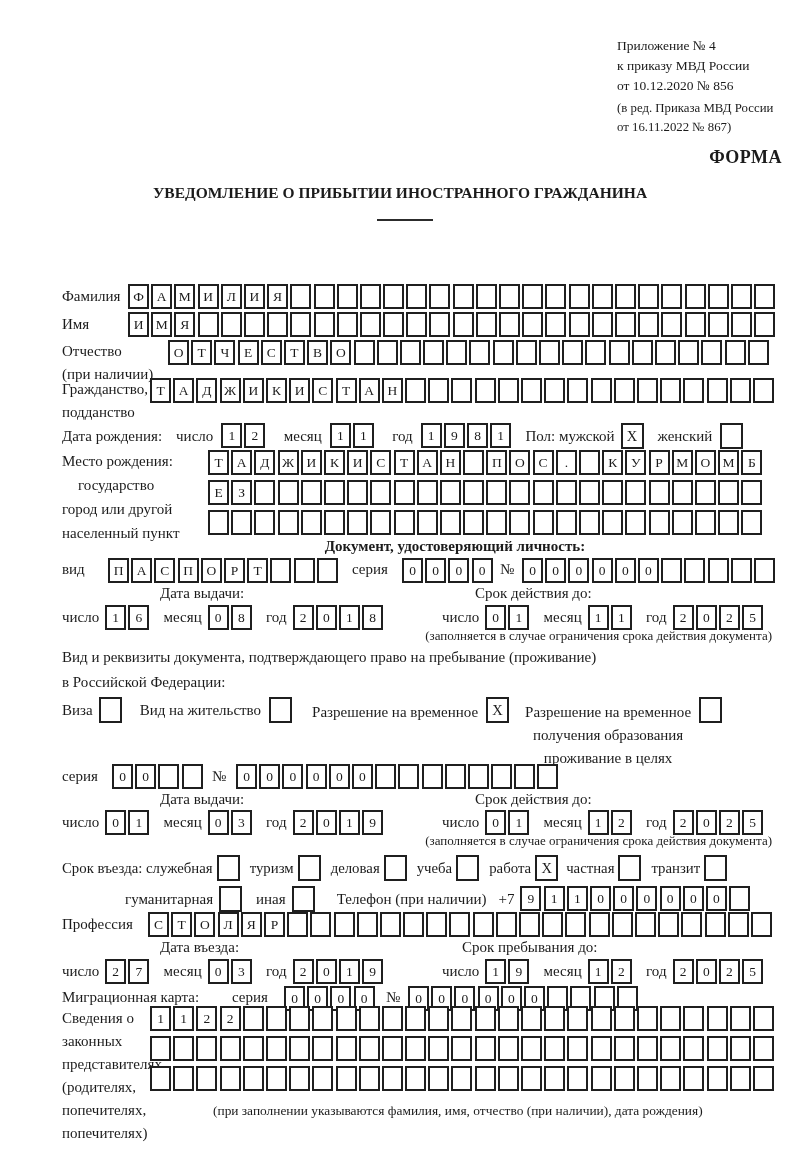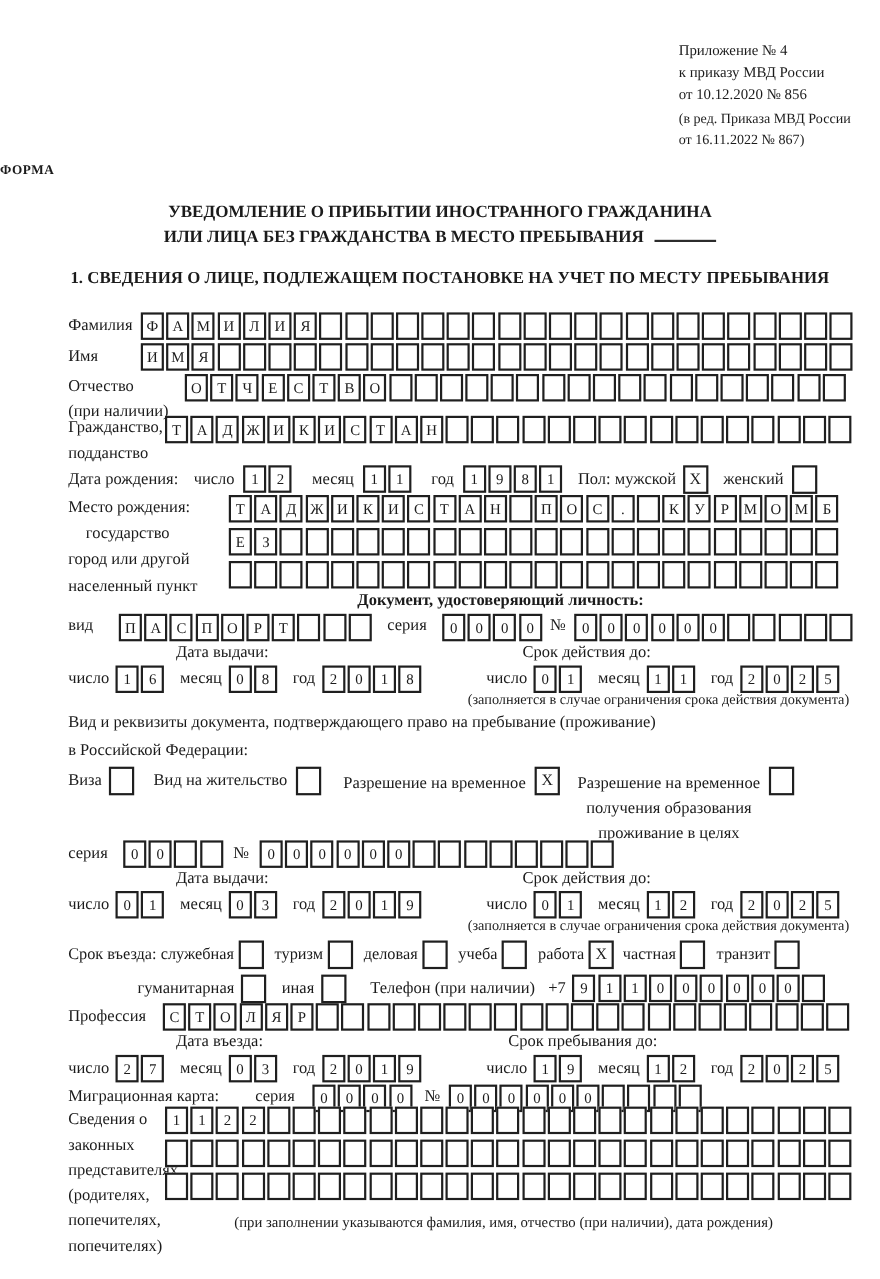--- a/index.html
+++ b/index.html
@@ -40,30 +40,29 @@
   <div class="abs" style="left:617px; top:36px; line-height:20px; font-size:13.5px;">
     <div>Приложение № 4</div>
     <div>к приказу МВД России</div>
     <div>от 10.12.2020 № 856</div>
     <div style="margin-top:3px; font-size:12.8px; line-height:19px;">
       <div>(в ред. Приказа МВД России</div>
       <div>от 16.11.2022 № 867)</div>
     </div>
   </div>
 
-  <div class="abs b" style="left:0; top:147px; width:766px; text-align:left; font-size:12px; letter-spacing:0.5px;">ФОРМА</div>
+  <div class="abs b" style="left:16px; top:147px; width:766px; text-align:right; font-size:18px; letter-spacing:0.5px;">ФОРМА</div>
 
   <div class="abs b" style="left:0; top:181px; width:800px; text-align:center; font-size:15.5px; line-height:23px;">
     <div>УВЕДОМЛЕНИЕ О ПРИБЫТИИ ИНОСТРАННОГО ГРАЖДАНИНА</div>
     <div>
-      <span>ИЛИ ЛИЦА БЕЗ ГРАЖДАНСТВА В МЕСТО ПРЕБЫВАНИЯ</span><span class="blankline"></span>
-    </div>
-  </div>
-
-  <div class="abs b" style="left:64px; top:244px; font-size:15.3px;">1. СВЕДЕНИЯ О ЛИЦЕ, ПОДЛЕЖАЩЕМ ПОСТАНОВКЕ НА УЧЕТ ПО МЕСТУ ПРЕБЫВАНИЯ</div>
+      <span class="blankline"></span>
+    </div>
+  </div>
+
 
   <div class="abs lbl" style="left:62px; top:288px;">Фамилия</div>
   <div class="abs cells" style="left:128px; top:284px;">
       <span class="cell">Ф</span>
       <span class="cell">А</span>
       <span class="cell">М</span>
       <span class="cell">И</span>
       <span class="cell">Л</span>
       <span class="cell">И</span>
       <span class="cell">Я</span>

